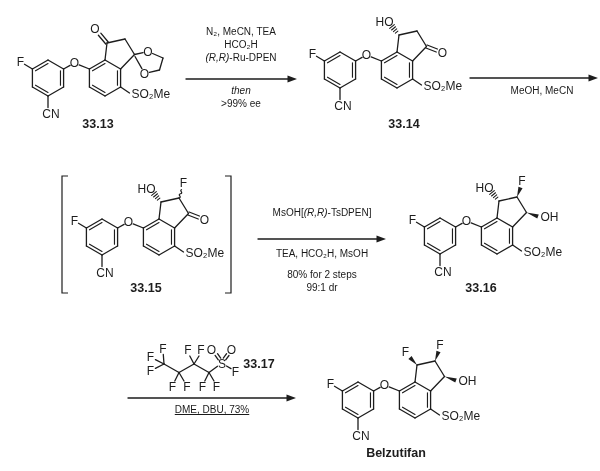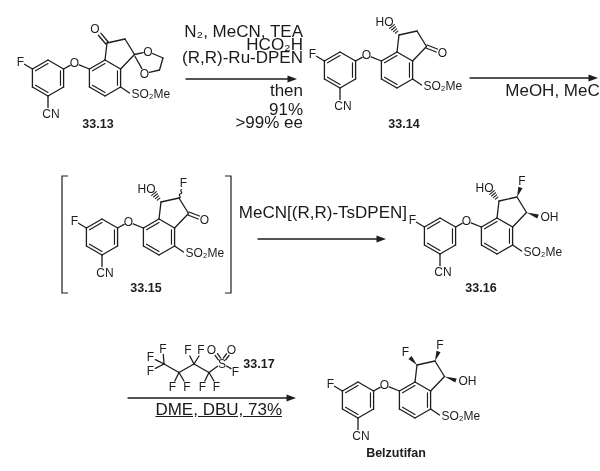--- a/index.html
+++ b/index.html
@@ -1,20 +1,20 @@
 <!DOCTYPE html>
 <html><head>
 <meta charset="utf-8">
 <style>
   html,body{margin:0;padding:0;background:#ffffff;}
   #stage{position:relative;width:600px;height:471px;background:#ffffff;overflow:hidden;
          font-family:"Liberation Sans",sans-serif;color:#1a1a1a;}
   #scheme-svg{position:absolute;left:0;top:0;}
-  .rg{position:absolute;text-align:right;font-size:17px;line-height:13px;color:#1a1a1a;}
-  .it{}
+  .rg{position:absolute;text-align:center;font-size:10px;line-height:13px;color:#1a1a1a;}
+  .it{font-style:italic;}
   .yield{margin-top:6px;}
   .yield2{margin-top:8px;}
 </style>
 </head>
 <body>
 
 <div id="stage">
 
   <svg id="scheme-svg" width="600" height="471" viewBox="0 0 600 471">
       <line x1="48" y1="60" x2="63.588" y2="69" stroke="#1d1d1d" stroke-width="1.3" stroke-linecap="round"></line>
@@ -264,29 +264,33 @@
       <polygon points="296,398 286.5,394.6 286.5,401.4" fill="#1d1d1d"></polygon>
     </svg>
 
   <div class="rg" style="left:179px;top:25px;width:124px;">
     <div>N₂, MeCN, TEA</div>
     <div>HCO₂H</div>
     <div><span class="it">(R,R)</span><span>-Ru-DPEN</span></div>
   </div>
   <div class="rg" style="left:179px;top:84px;width:124px;">
     <div class="it">then</div>
-    <div class="yield">91%</div>
     <div>&gt;99% ee</div>
   </div>
 
   <div class="rg" style="left:472px;top:84px;width:140px;">
     <div>MeOH, MeCN</div>
   </div>
 
   <div class="rg" style="left:237px;top:206px;width:170px;">
-    <div><span>MeCN[</span><span class="it">(R,R)</span><span>-TsDPEN]</span></div>
+    <div><span>MsOH[</span><span class="it">(R,R)</span><span>-TsDPEN]</span></div>
+  </div>
+  <div class="rg" style="left:237px;top:247px;width:170px;">
+    <div>TEA, HCO₂H, MsOH</div>
+    <div class="yield2">80% for 2 steps</div>
+    <div>99:1 dr</div>
   </div>
 
   <div class="rg" style="left:142px;top:403px;width:140px;text-decoration:underline;">
     <div>DME, DBU, 73%</div>
   </div>
 
 </div>
 
 </body></html>

